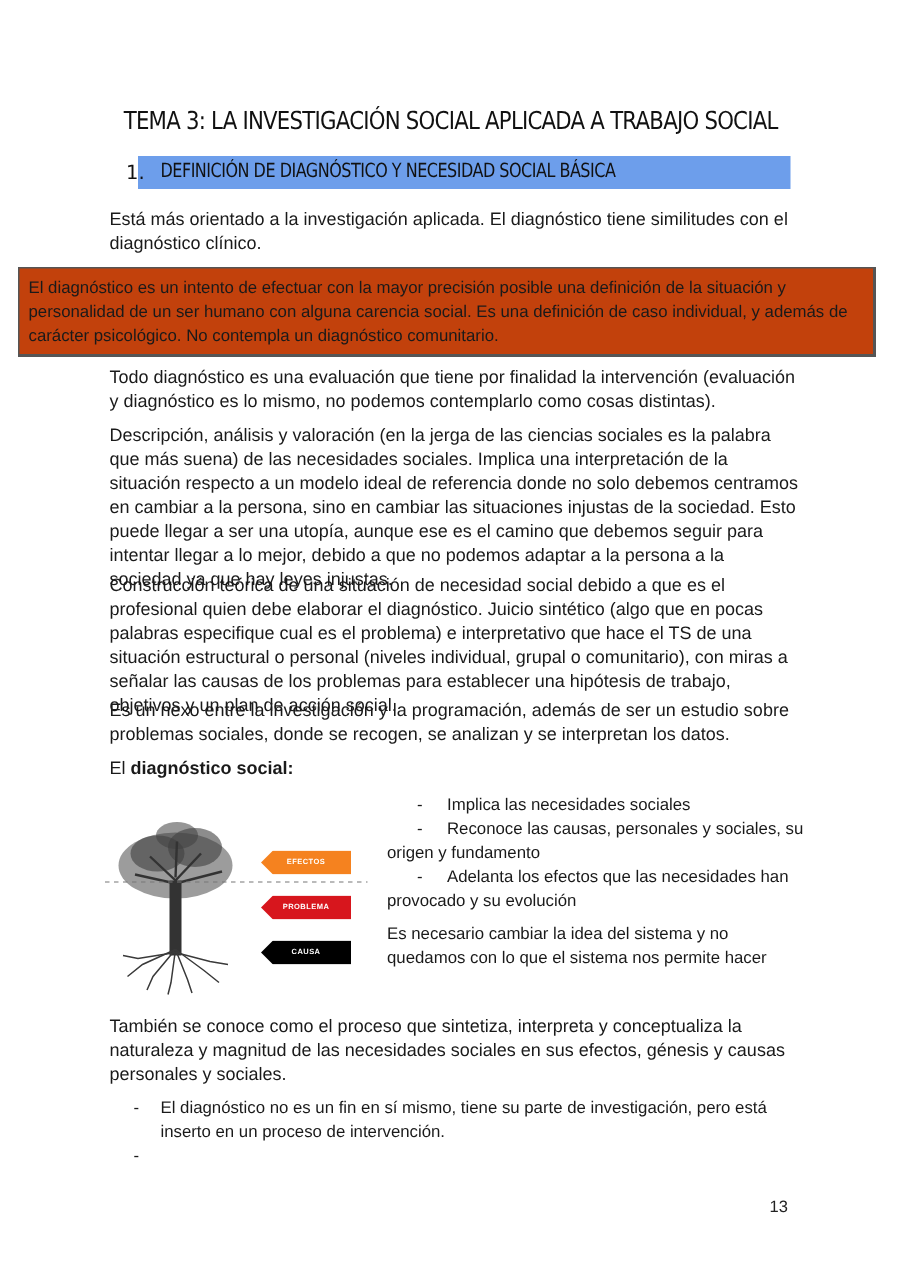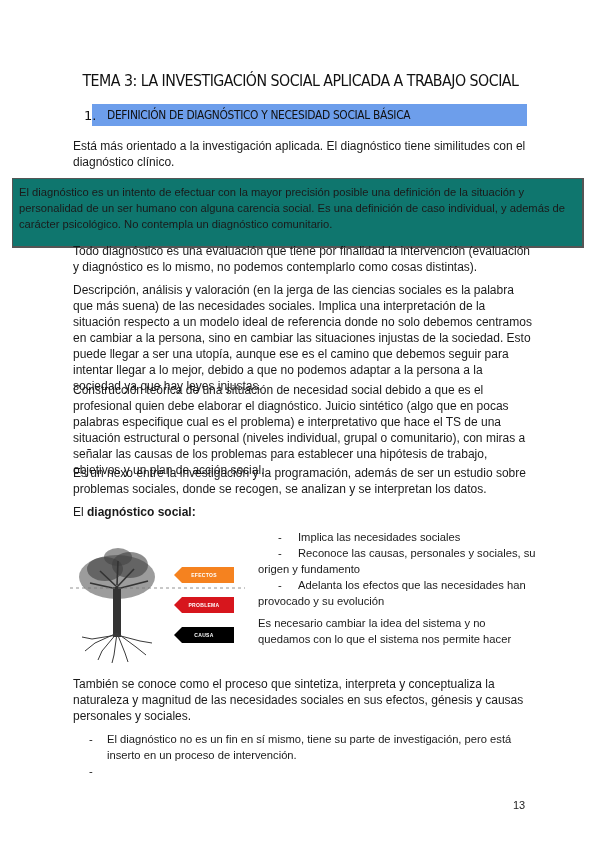--- a/index.html
+++ b/index.html
@@ -15,22 +15,22 @@
               font-size: 13px; color: #111; }
     .h1-bar { position: absolute; left: 92px; top: 104px; width: 435px; height: 22px; background: #6d9eeb; }
     .h1-text { position: absolute; left: 107px; top: 107px; font-family: "DejaVu Sans", sans-serif;
                font-size: 13px; letter-spacing: -0.4px; color: #111; transform: scaleX(0.82);
                transform-origin: 0 0; white-space: nowrap; }
 
     .p { position: absolute; font-size: 12px; line-height: 16px; color: #1a1a1a; margin: 0; }
     .body-col { left: 73px; width: 460px; }
 
     .boxed { position: absolute; left: 12px; top: 178px; width: 557px; height: 46px;
-             background: #0f766e; border: 1px solid #555; border-right-width: 2px; border-bottom-width: 2px;
-             padding: 5px 6px 16px 6px; font-size: 11.2px; line-height: 16px; color: #1a1a1a; }
+             background: #c2410c; border: 1px solid #555; border-right-width: 2px; border-bottom-width: 2px;
+             padding: 5px 6px 6px 6px; font-size: 11.2px; line-height: 16px; color: #1a1a1a; }
 
     .bold { font-weight: 700; }
 
     .figure { position: absolute; left: 70px; top: 525px; width: 180px; height: 140px; }
     .tag { position: absolute; left: 104px; width: 60px; height: 16px; color: #fff;
            font-size: 5px; font-weight: 700; letter-spacing: 0.3px; display: flex;
            align-items: center; justify-content: center;
            clip-path: polygon(8px 0, 100% 0, 100% 100%, 8px 100%, 0 50%); }
 
     .bullets-right { position: absolute; left: 258px; top: 529px; width: 280px; font-size: 11.2px; line-height: 16px; }

